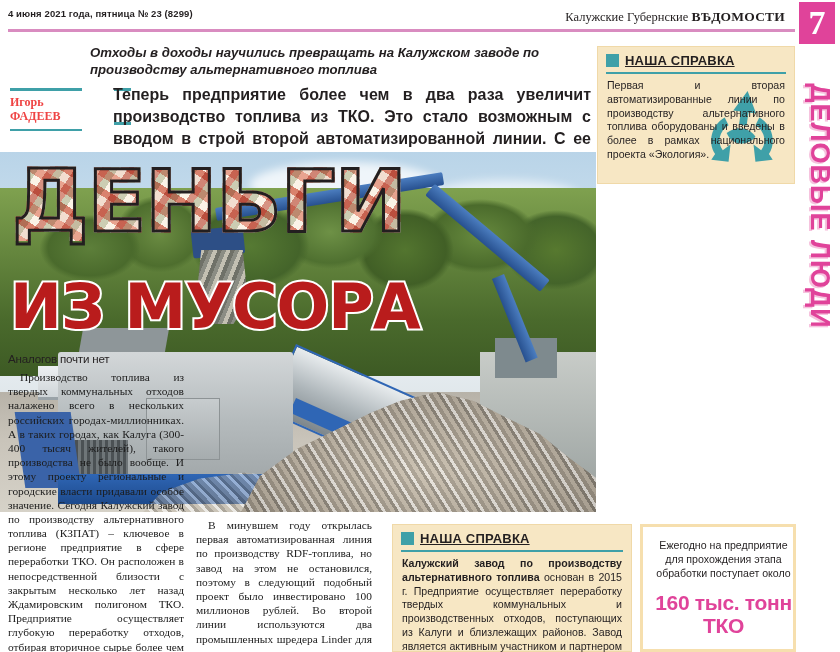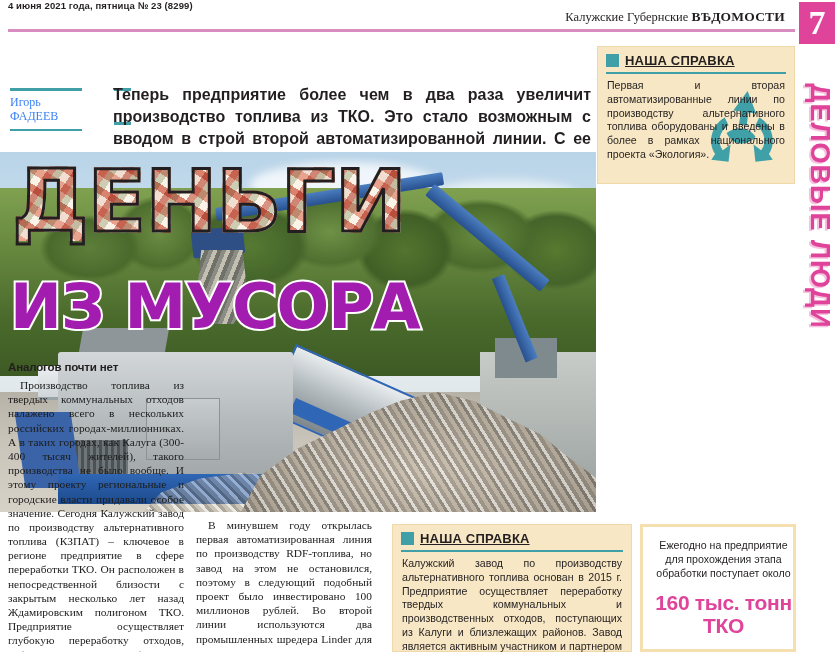--- a/index.html
+++ b/index.html
@@ -7,21 +7,21 @@
     width: 840px; height: 652px;
     background: #ffffff;
     font-family: "Liberation Sans", sans-serif;
     overflow: hidden;
   }
   .page { position: relative; width: 840px; height: 652px; background: #fff; }
 
   
   .masthead { position: absolute; left: 0; top: 0; width: 840px; height: 40px; }
   .mast-date {
-    position: absolute; left: 8px; top: 0;
+    position: absolute; left: 8px; top: 8px;
     font-size: 9.5px; font-weight: 700; color: #231f20;
     letter-spacing: 0.1px; white-space: nowrap;
   }
   .mast-rule {
     position: absolute; left: 8px; top: 29px; width: 787px; height: 3px;
     background: #d98cc0;
   }
   .mast-brand {
     position: absolute; right: 55px; top: 9px;
     font-family: "Liberation Serif", serif;
@@ -55,22 +55,23 @@
     position: absolute; left: 90px; top: 44px; width: 500px;
     font-size: 13.2px; font-weight: 700; font-style: italic;
     line-height: 1.32; color: #231f20;
   }
 
   
   .byline { position: absolute; left: 10px; top: 88px; width: 78px; }
   .byline-rule { width: 72px; height: 2.5px; background: #3fa0a8; }
   .byline-name {
     font-family: "Liberation Serif", serif;
-    font-size: 12px; line-height: 1.22; color: #3b82f6;
+    font-size: 12px; line-height: 1.22; color: #ef4444;
     padding: 4px 0 5px 0;
+    font-weight: bold;
   }
 
   
   .lead {
     position: absolute; left: 113px; top: 84px; width: 478px;
     font-size: 16px; font-weight: 700; line-height: 1.36;
     color: #231f20; text-align: justify;
   }
   .lead-dash-top { position: absolute; left: 114px; top: 88px; width: 17px; height: 2.5px; background: #3fa0a8; }
   .lead-dash-bot { position: absolute; left: 114px; top: 122px; width: 17px; height: 2.5px; background: #3fa0a8; }
@@ -157,30 +158,30 @@
       repeating-linear-gradient(32deg, #e8a38f 0 9px, #f2ded0 9px 18px, #d9826d 18px 25px, #fbf3e7 25px 34px),
       repeating-linear-gradient(-56deg, rgba(190,70,52,.55) 0 7px, rgba(255,255,255,.35) 7px 15px, rgba(120,140,90,.35) 15px 22px);
     background-blend-mode: multiply;
     -webkit-background-clip: text; background-clip: text;
     -webkit-text-stroke: 3px #231f20;
     paint-order: stroke fill;
   }
   .hl-trash {
     position: absolute; left: 10px; top: 128px;
     font-size: 62px;
-    color: #a21caf;
+    color: #b91c1c;
     -webkit-text-stroke: 4px #ffffff;
     paint-order: stroke fill;
   }
 
   
   .col-left { position: absolute; left: 8px; top: 352px; width: 176px; }
   .sub-head {
-    font-size: 11.6px; font-weight: 700; color: #231f20;
-    margin-bottom: 5px; letter-spacing: -.2px; margin-top: 8px;
+    font-size: 11.6px; font-weight: 400; color: #231f20;
+    margin-bottom: 5px; letter-spacing: -.2px;
   }
   .body-serif {
     font-family: "Liberation Serif", serif;
     font-size: 11.4px; line-height: 1.245;
     color: #1c1c1c; text-align: justify; hyphens: manual;
   }
   .body-serif p { text-indent: 12px; }
 
   
   .col-mid {
@@ -201,21 +202,21 @@
   }
   .ib-sq { width: 13px; height: 13px; background: #3fa0a8; flex: 0 0 auto; }
   .ib-title {
     font-size: 13px; font-weight: 700; color: #231f20; letter-spacing: .2px; text-decoration: underline;
   }
   .ib-underline { height: 2px; background: #3fa0a8; margin: 2px 8px 5px 8px; }
   .ib-body {
     padding: 0 9px 8px 9px;
     font-size: 10.6px; line-height: 1.3; color: #231f20; text-align: justify;
   }
-  .ib-body b { font-weight: 400; }
+  .ib-body b { font-weight: 700; }
 
   #infobox-top { left: 597px; top: 46px; width: 198px; height: 138px; }
   #infobox-top .ib-body { position: relative; z-index: 2; }
   .recycle-sym {
     position: absolute; right: 4px; top: 36px; width: 96px; height: 96px;
     z-index: 1; pointer-events: none;
   }
   #infobox-bottom { left: 392px; top: 524px; width: 240px; height: 128px; }
 
   .statbox {
@@ -241,20 +242,21 @@
     <div class="mast-date">4 июня 2021 года, пятница № 23 (8299)</div>
     <div class="mast-rule"></div>
     <div class="mast-brand"><span>Калужские Губернские </span><b>ВѢДОМОСТИ</b></div>
     <div class="mast-pagenum">7</div>
   </div>
 
   <div class="rubric">
     <div class="rubric-text">ДЕЛОВЫЕ ЛЮДИ</div>
   </div>
 
+  <div class="deck">Отходы в доходы научились превращать на Калужском заводе по производству альтернативного топлива</div>
 
   <div class="byline">
     <div class="byline-rule"></div>
     <div class="byline-name">
       <span>Игорь</span><br>
       <span>ФАДЕЕВ</span>
     </div>
     <div class="byline-rule"></div>
   </div>
 

